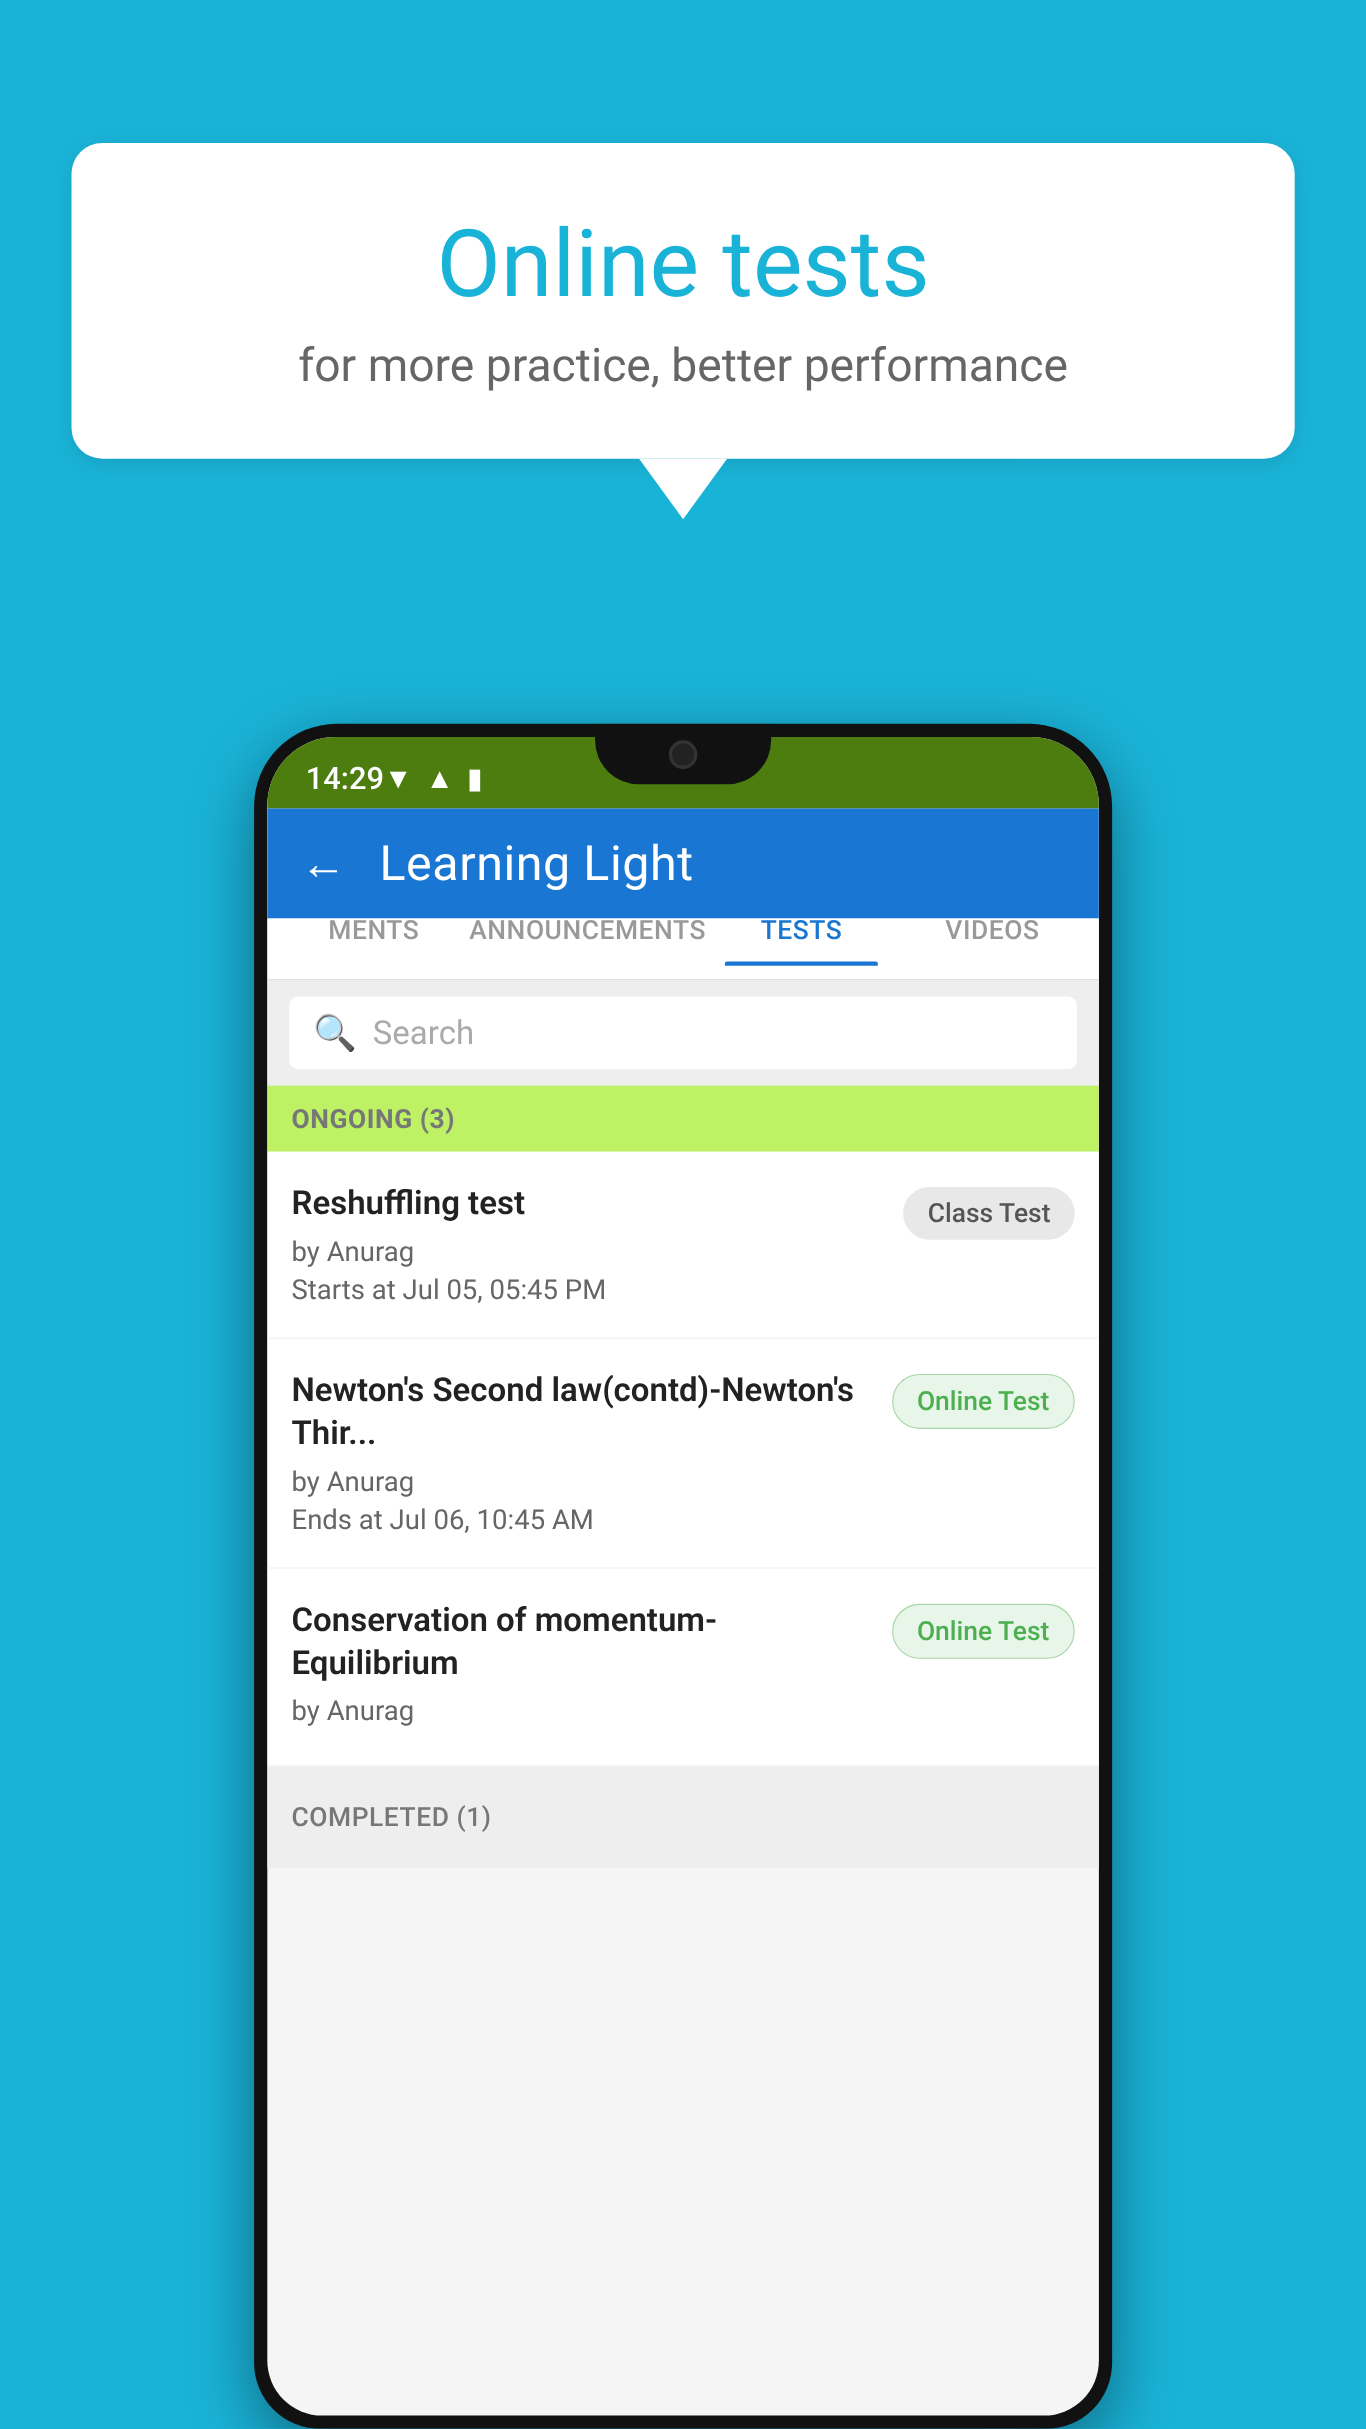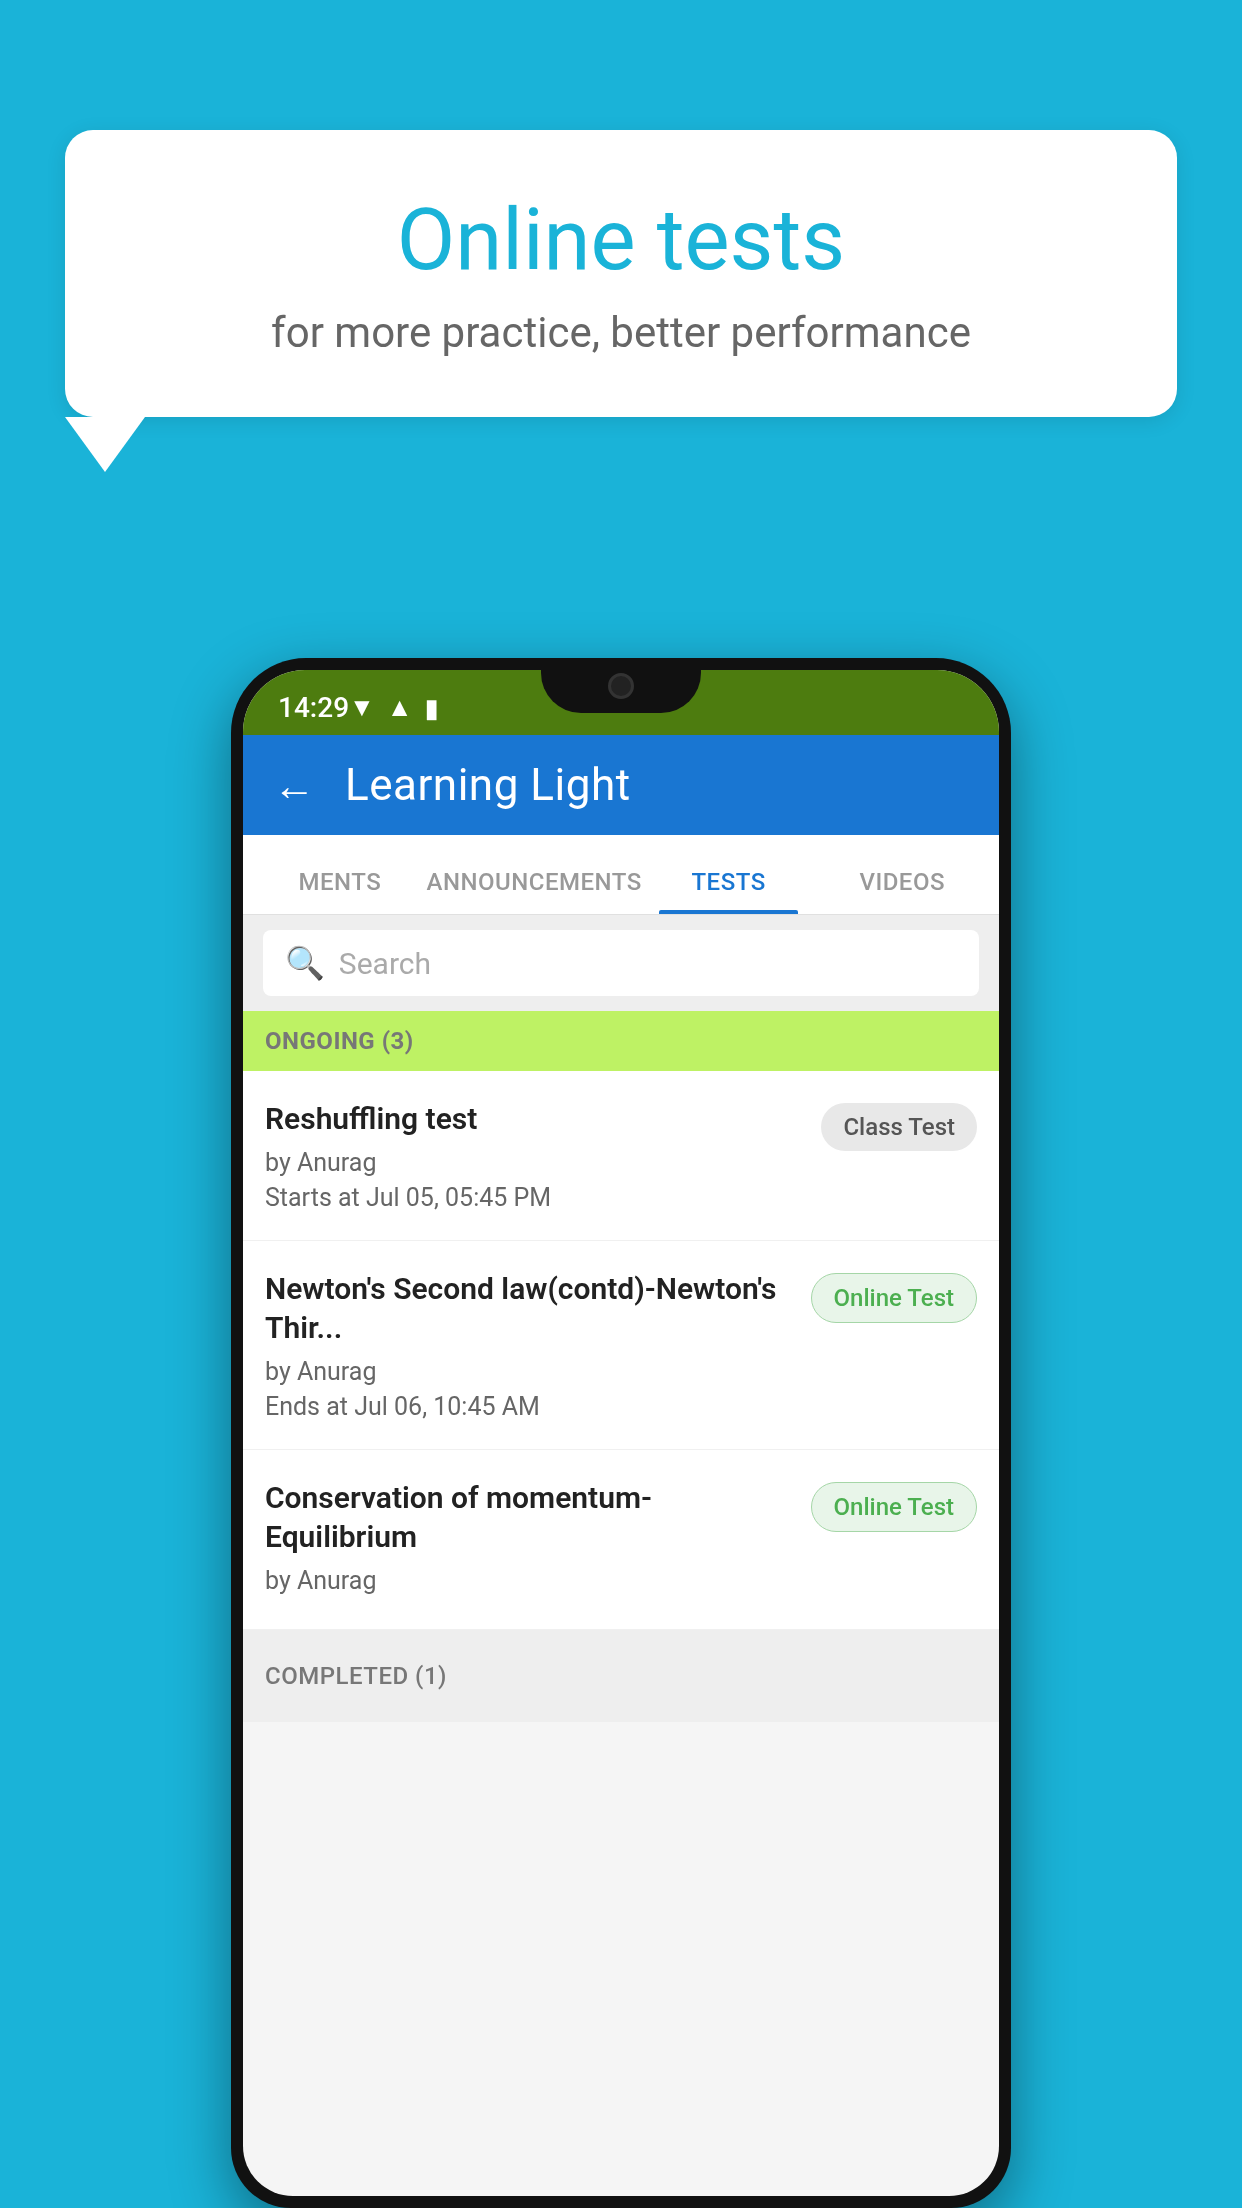--- a/index.html
+++ b/index.html
@@ -15,21 +15,21 @@
     }
 
     
     .speech-bubble-container {
       position: absolute;
       top: 130px;
       left: 65px;
       right: 65px;
       display: flex;
       flex-direction: column;
-      align-items: flex-start;
+      align-items: center;
     }
 
     .speech-bubble {
       background: white;
       border-radius: 28px;
       padding: 60px 70px;
       width: 100%;
       text-align: center;
       box-shadow: 0 4px 20px rgba(0,0,0,0.1);
     }
@@ -179,22 +179,22 @@
       font-size: 44px;
       font-weight: 400;
       letter-spacing: 0.5px;
     }
 
     
     .tabs-container {
       background: white;
       display: flex;
       border-bottom: 1px solid #e0e0e0;
-      padding: 0 10px;
-      height: 80px;
+      padding: 12px 10px;
+      height: 56px;
       align-items: flex-end;
     }
 
     .tab {
       flex: 1;
       text-align: center;
       padding-bottom: 18px;
       font-size: 24px;
       font-weight: 500;
       color: #999;

